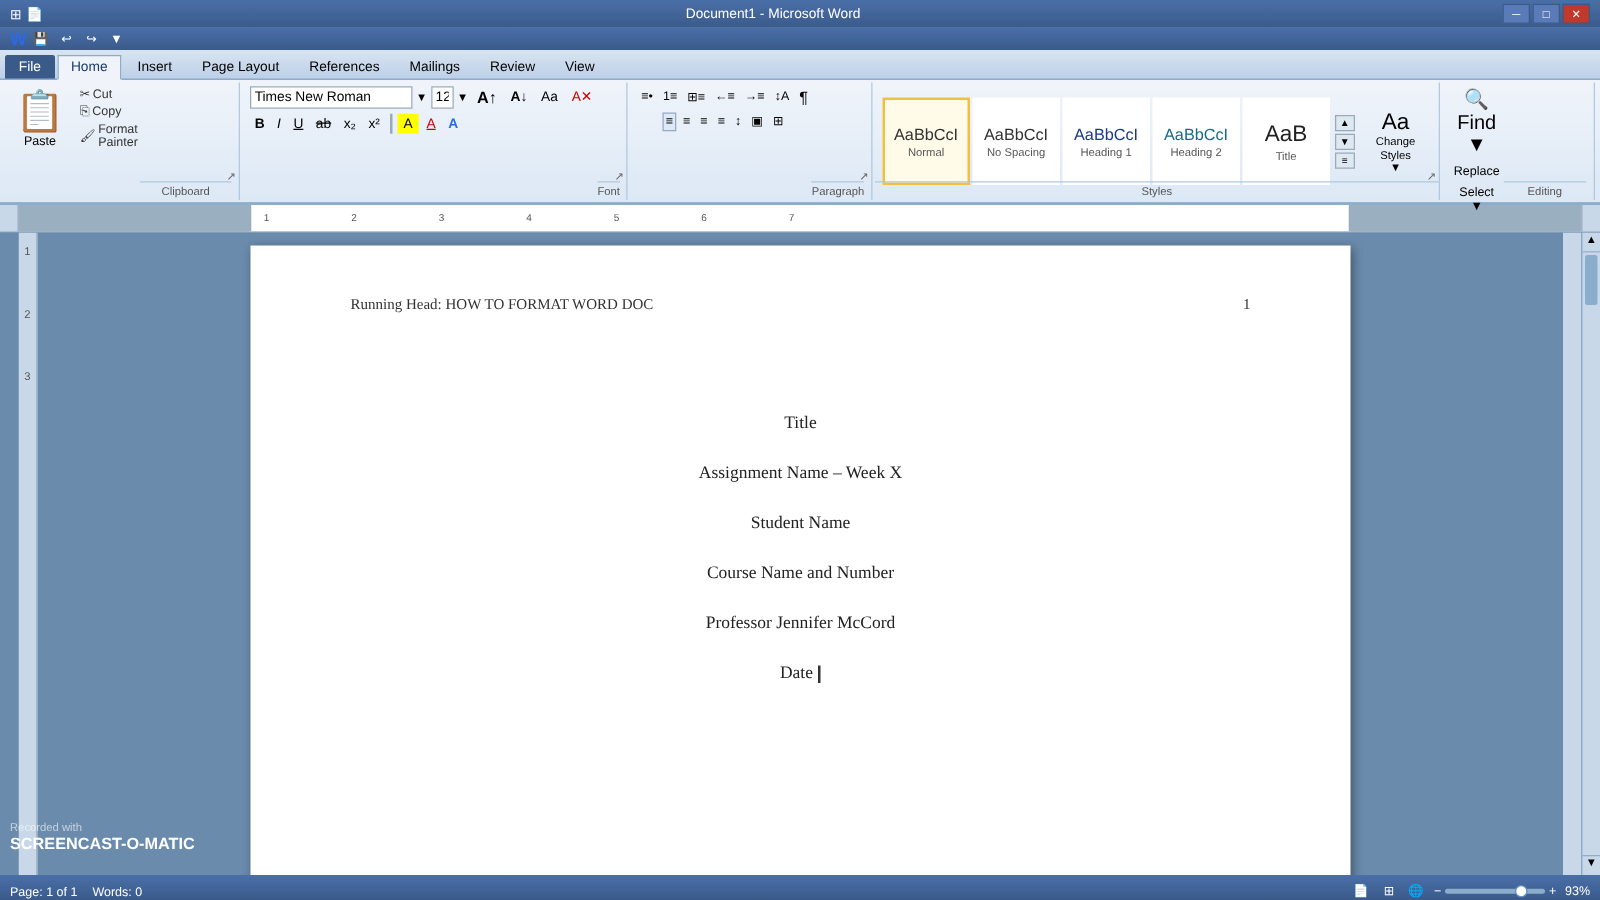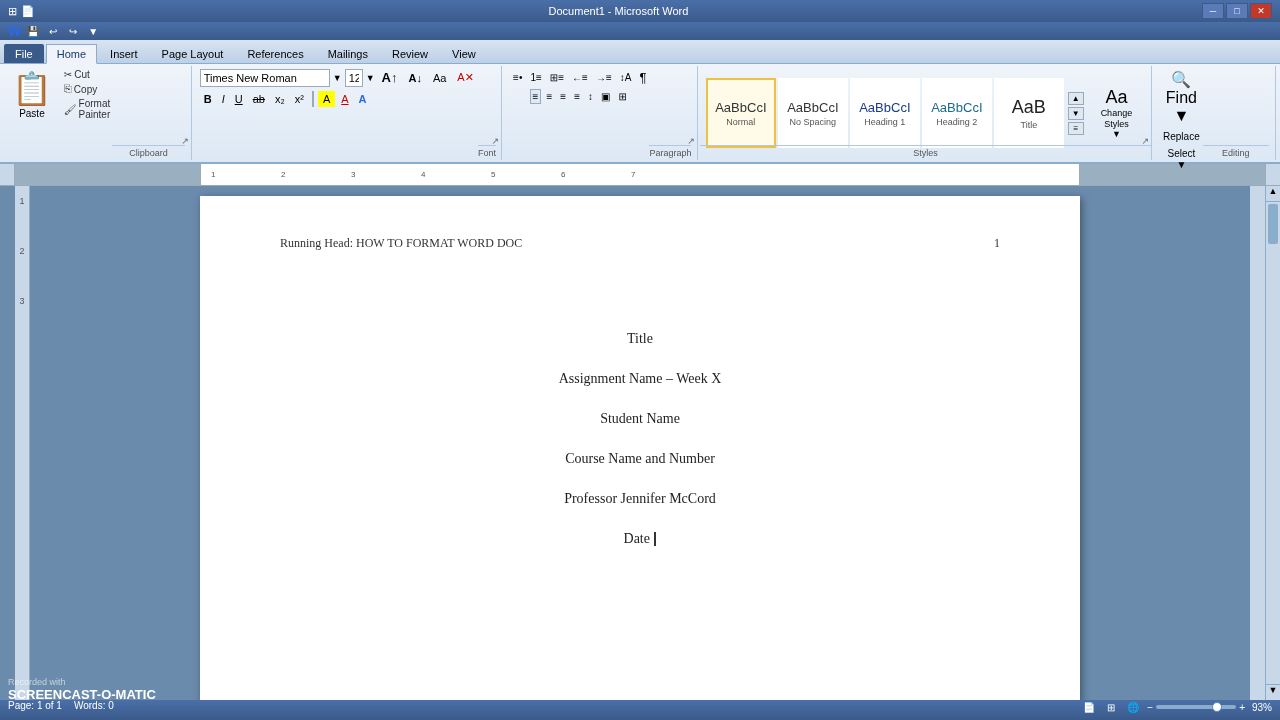--- a/index.html
+++ b/index.html
@@ -186,35 +186,35 @@
     }
     .page-content-item {
       text-align: center;
     }
 
     
     .status-bar {
       height: 20px;
       background: linear-gradient(to bottom, #4a6fa8, #3a5a8a);
       display: flex;
-      align-items: flex-start;
+      align-items: flex-end;
       justify-content: space-between;
       padding: 0 8px;
       color: white;
       font-size: 10px;
     }
     .status-left { display: flex; gap: 12px; }
     .status-right { display: flex; gap: 6px; align-items: center; }
     .zoom-control { display: flex; align-items: center; gap: 3px; }
     .zoom-slider { width: 80px; height: 6px; background: #8aadcc; }
 
     
     .watermark {
       position: fixed;
-      bottom: 18px;
+      bottom: 38px;
       left: 8px;
       font-size: 11px;
       color: rgba(255,255,255,0.7);
       margin-top: 19px;
     }
     .watermark-logo {
       display: flex;
       flex-direction: column;
       align-items: flex-start;
     }

